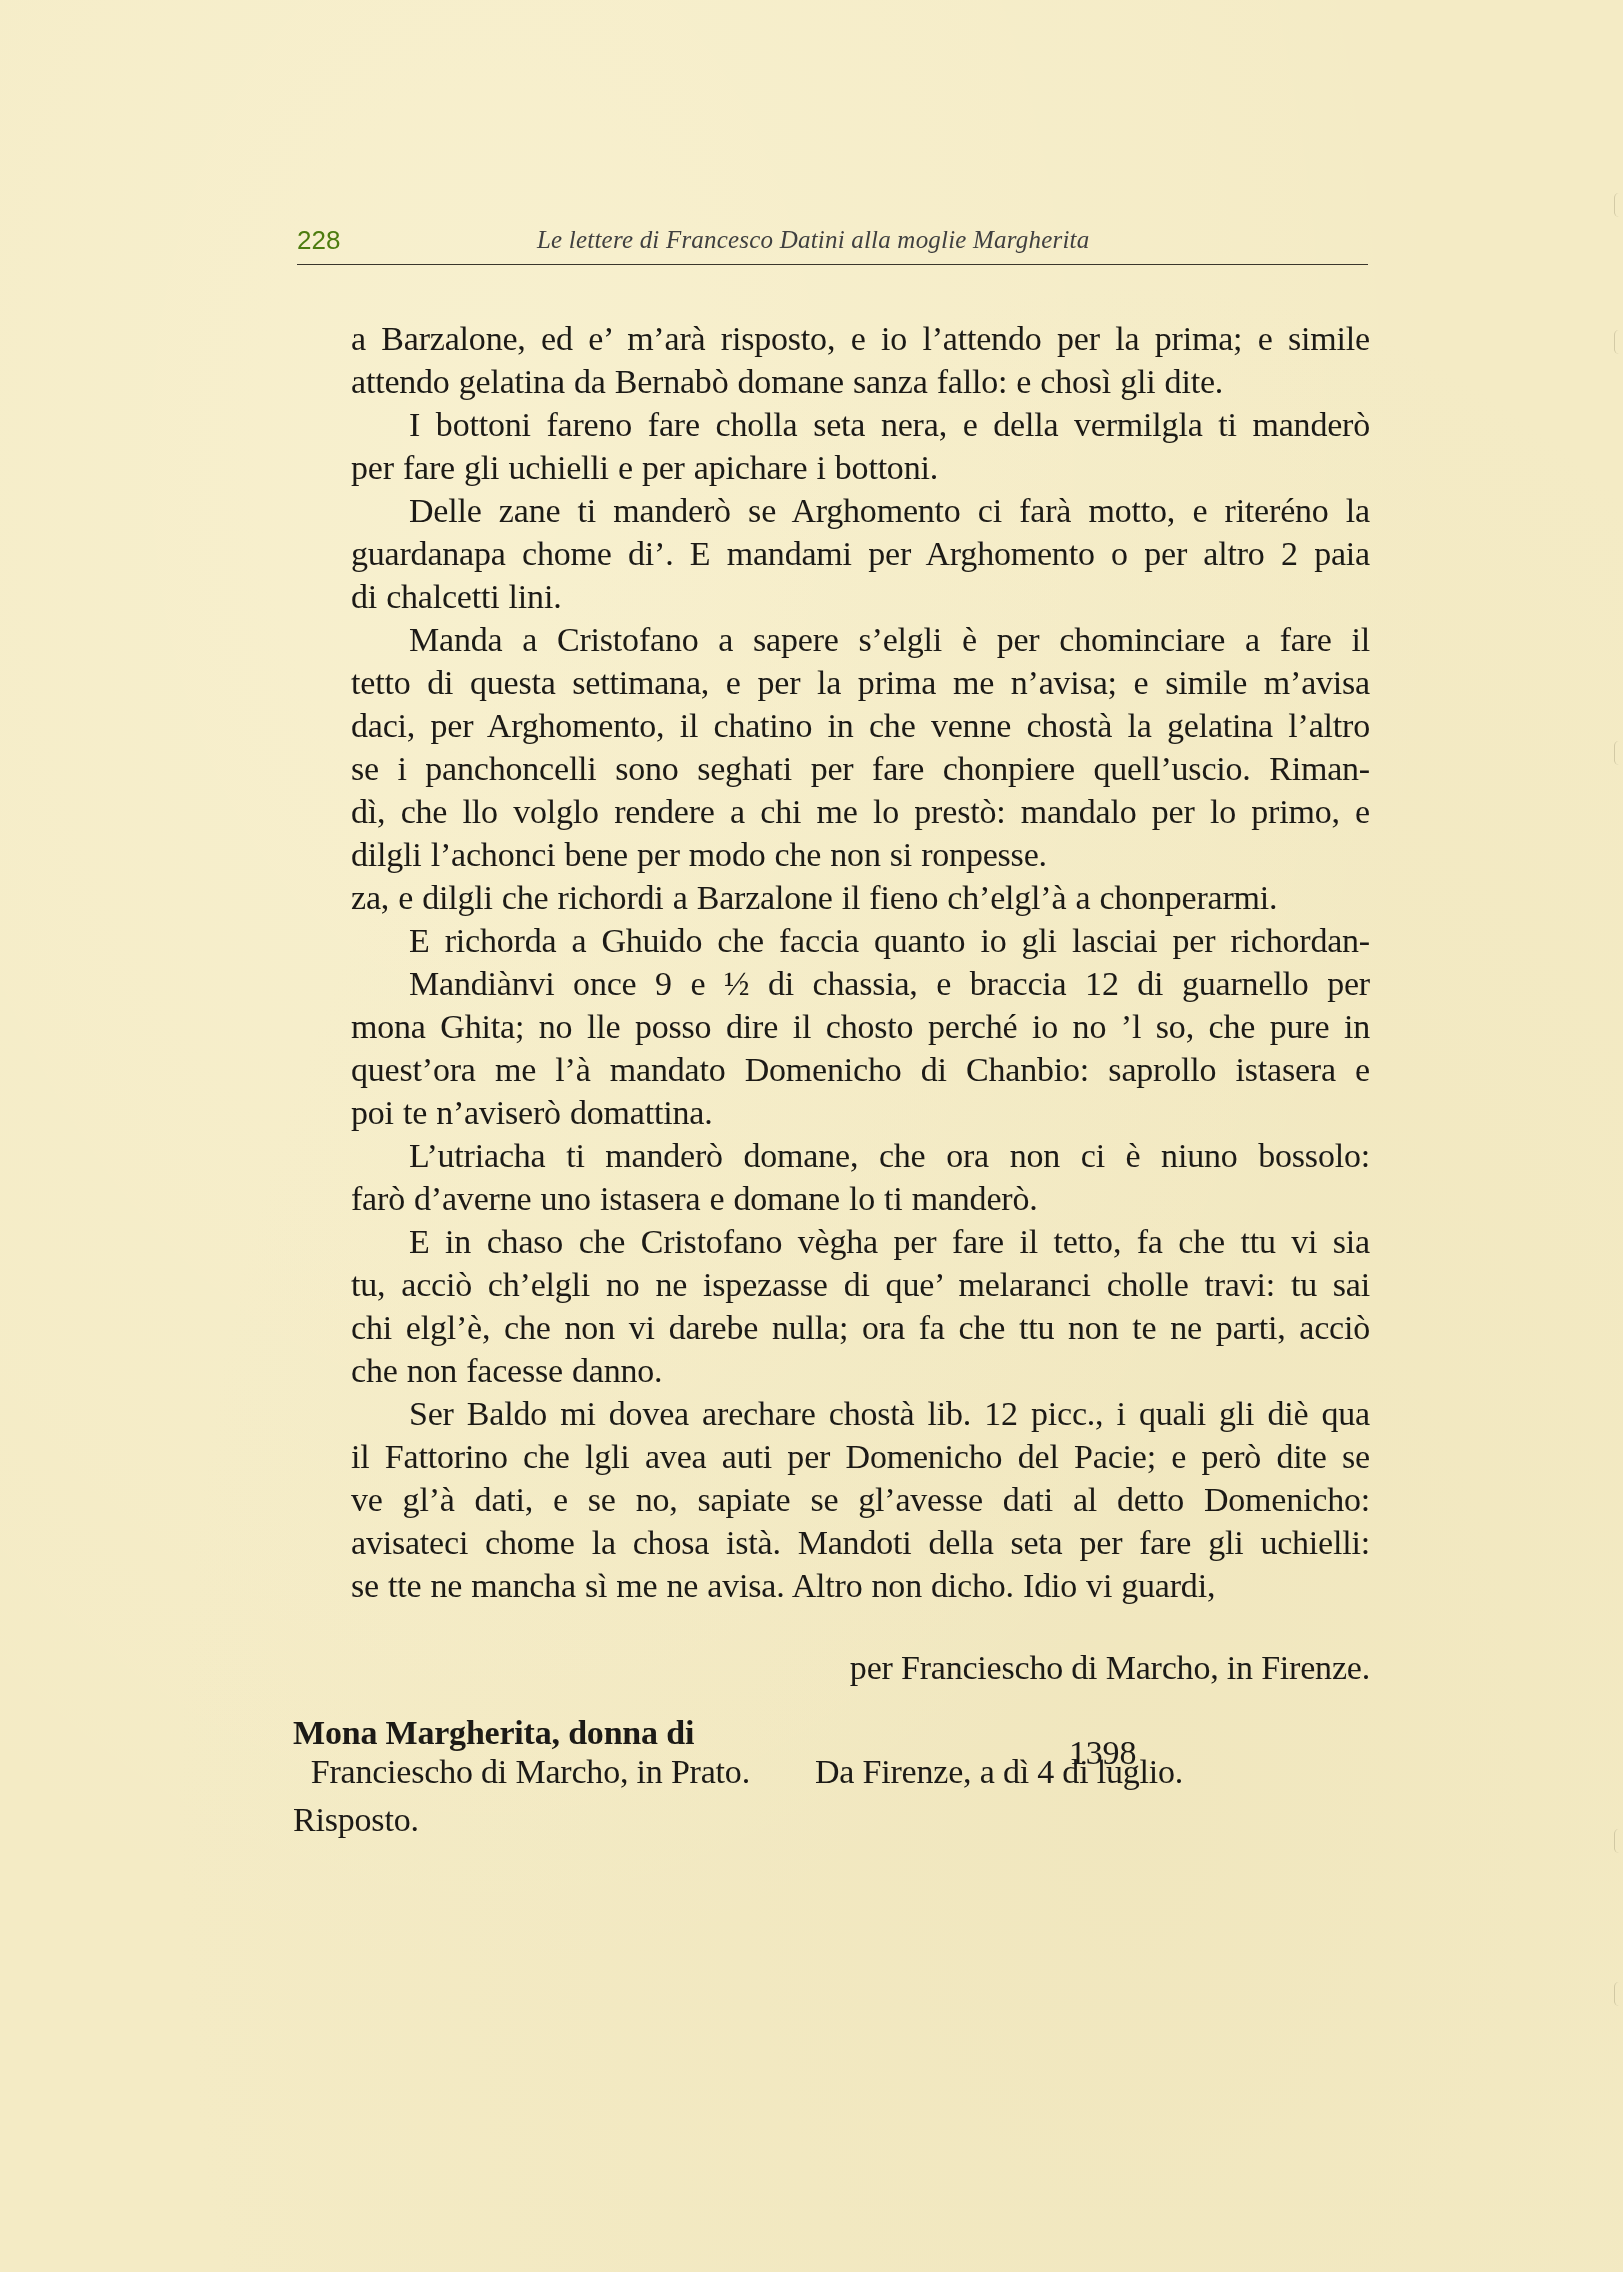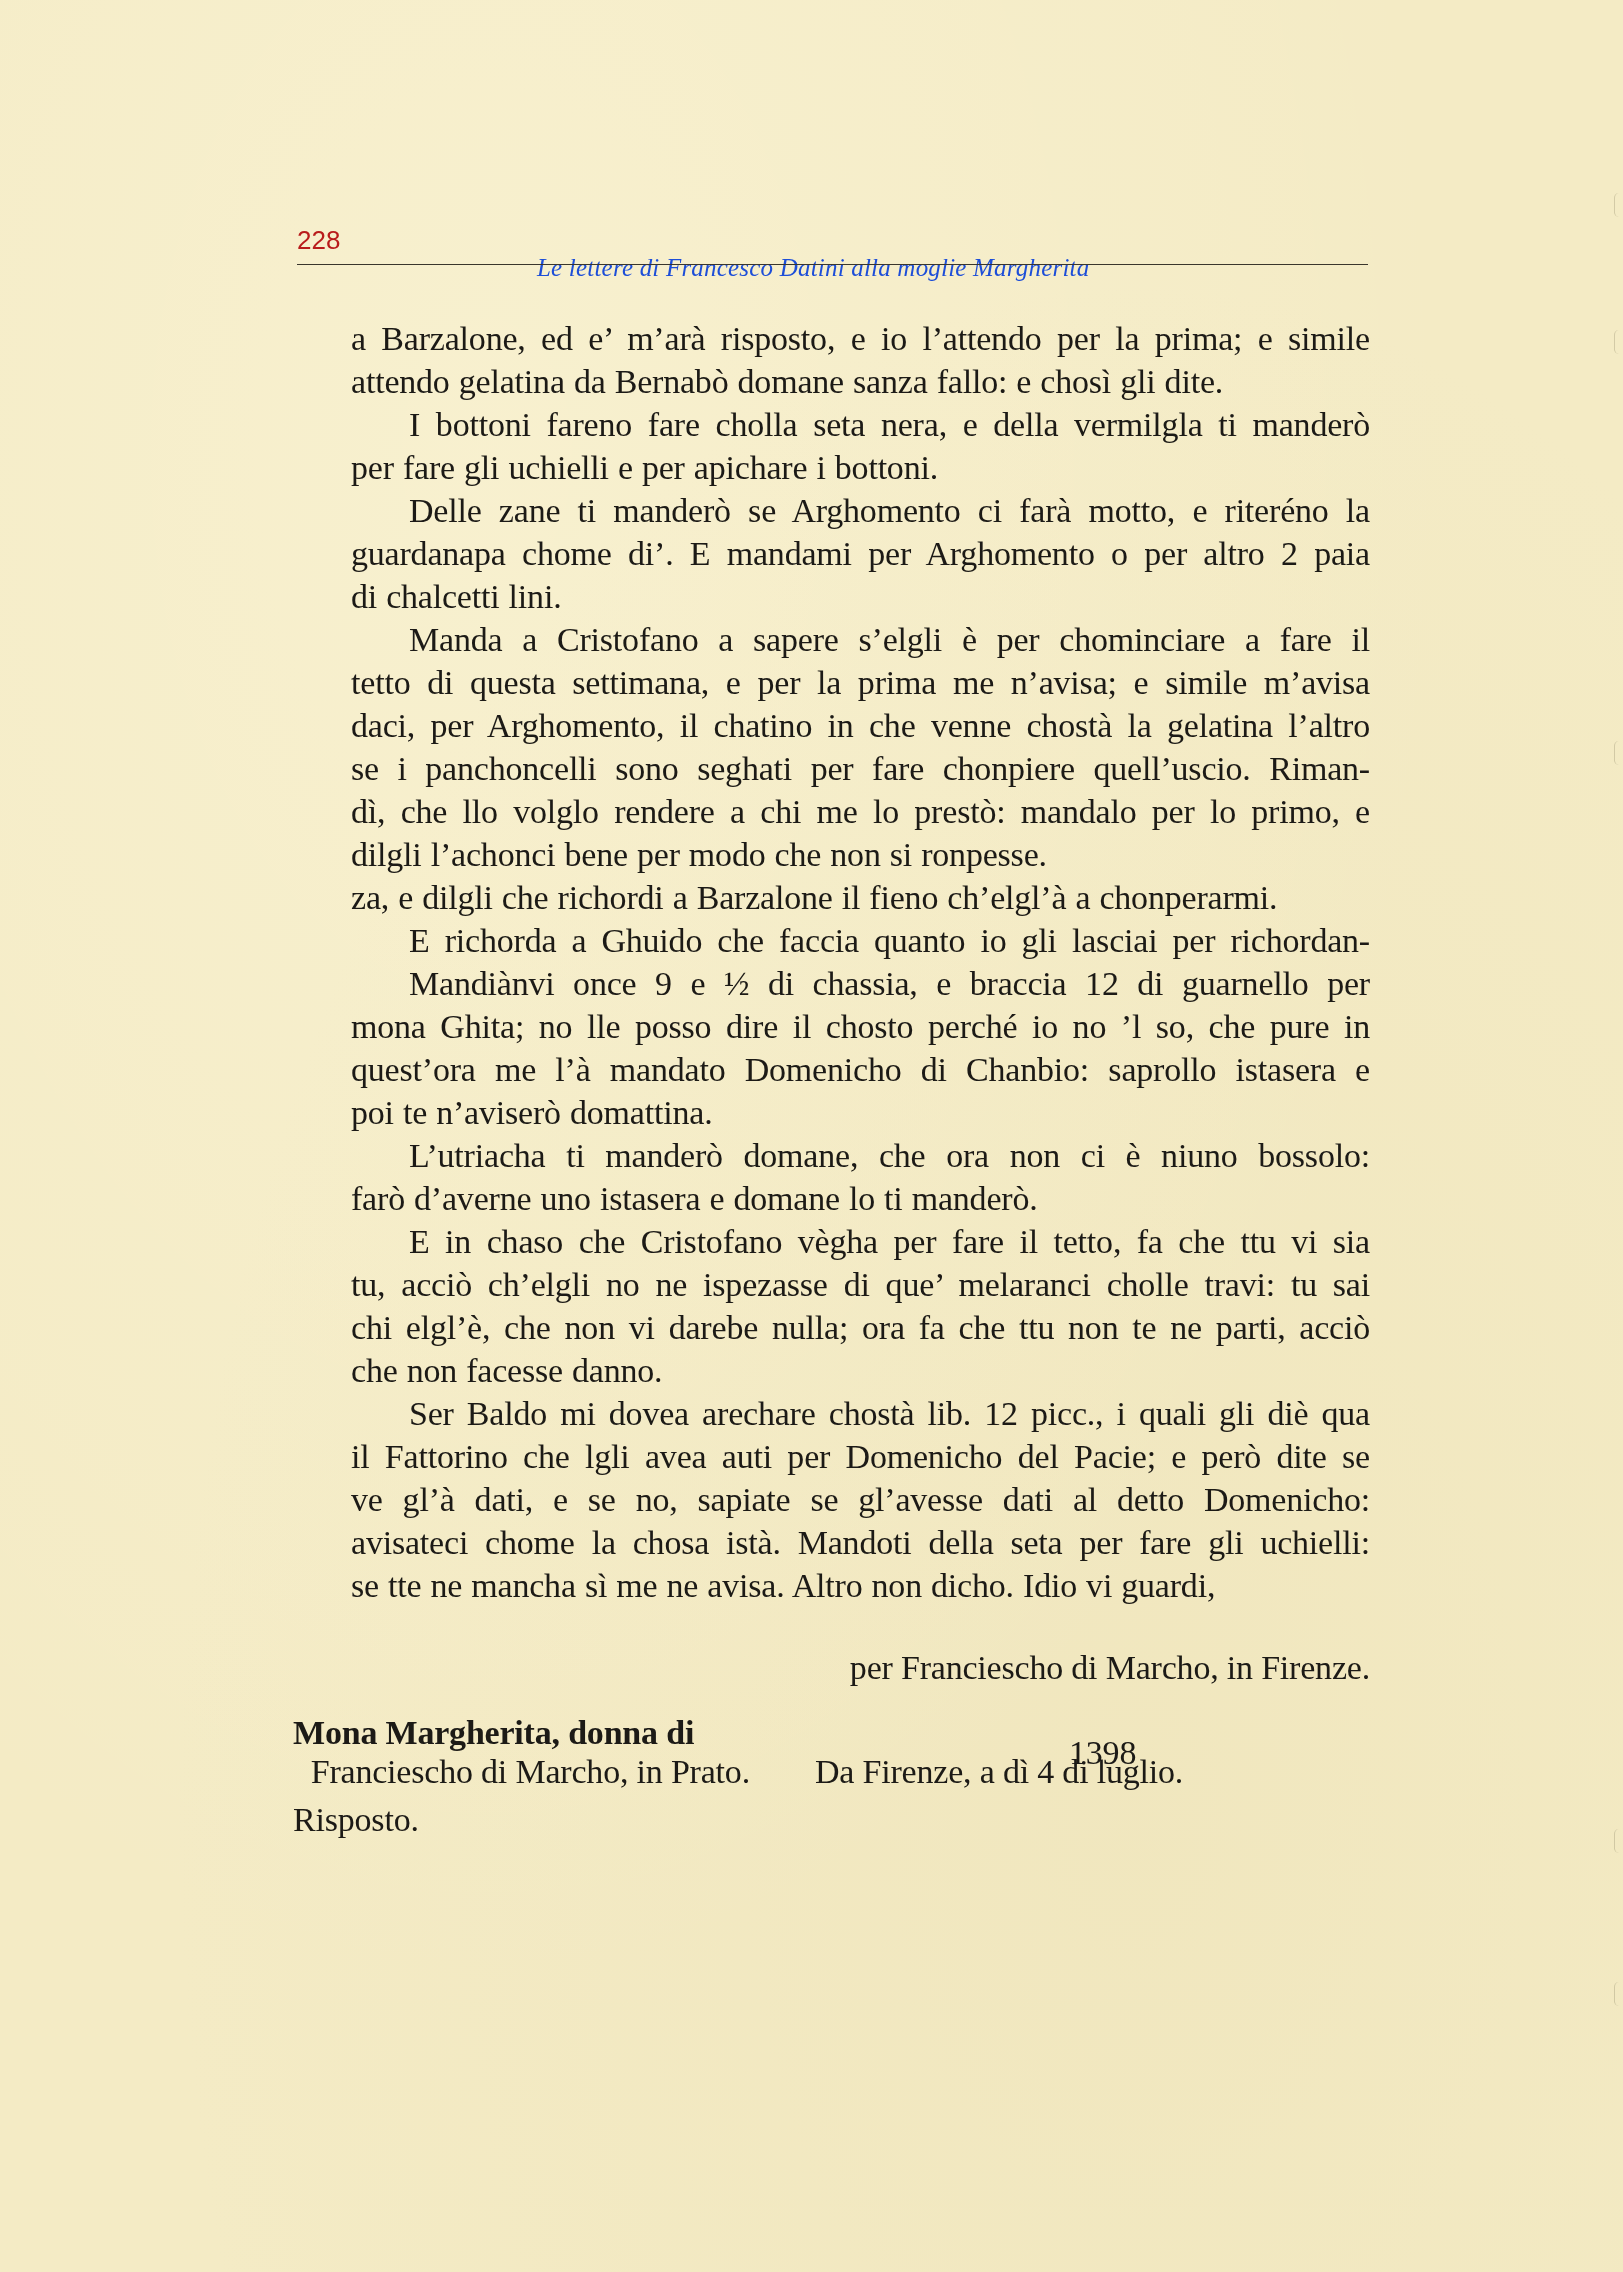--- a/index.html
+++ b/index.html
@@ -38,32 +38,31 @@
       width: 1071px;
       height: 39px;
     }
     .page-number {
       position: absolute;
       left: 0;
       top: 0;
       font-size: 26px;
       line-height: 32px;
       font-family: "Liberation Sans", "DejaVu Sans", sans-serif;
-      color: #b91c1c;
+      color: #4d7c0f;
     }
     .running-title {
       position: absolute;
       left: 240px;
       top: 0;
       font-size: 25px;
       line-height: 32px;
       font-style: italic;
-      color: #1d4ed8;
+      color: #404040;
       letter-spacing: 0.2px;
-      margin-top: 28px;
     }
     .header-rule {
       position: absolute;
       left: 297px;
       top: 264px;
       width: 1071px;
       height: 0;
       border-top: 1.6px solid #3a362c;
     }
     .body-text {

